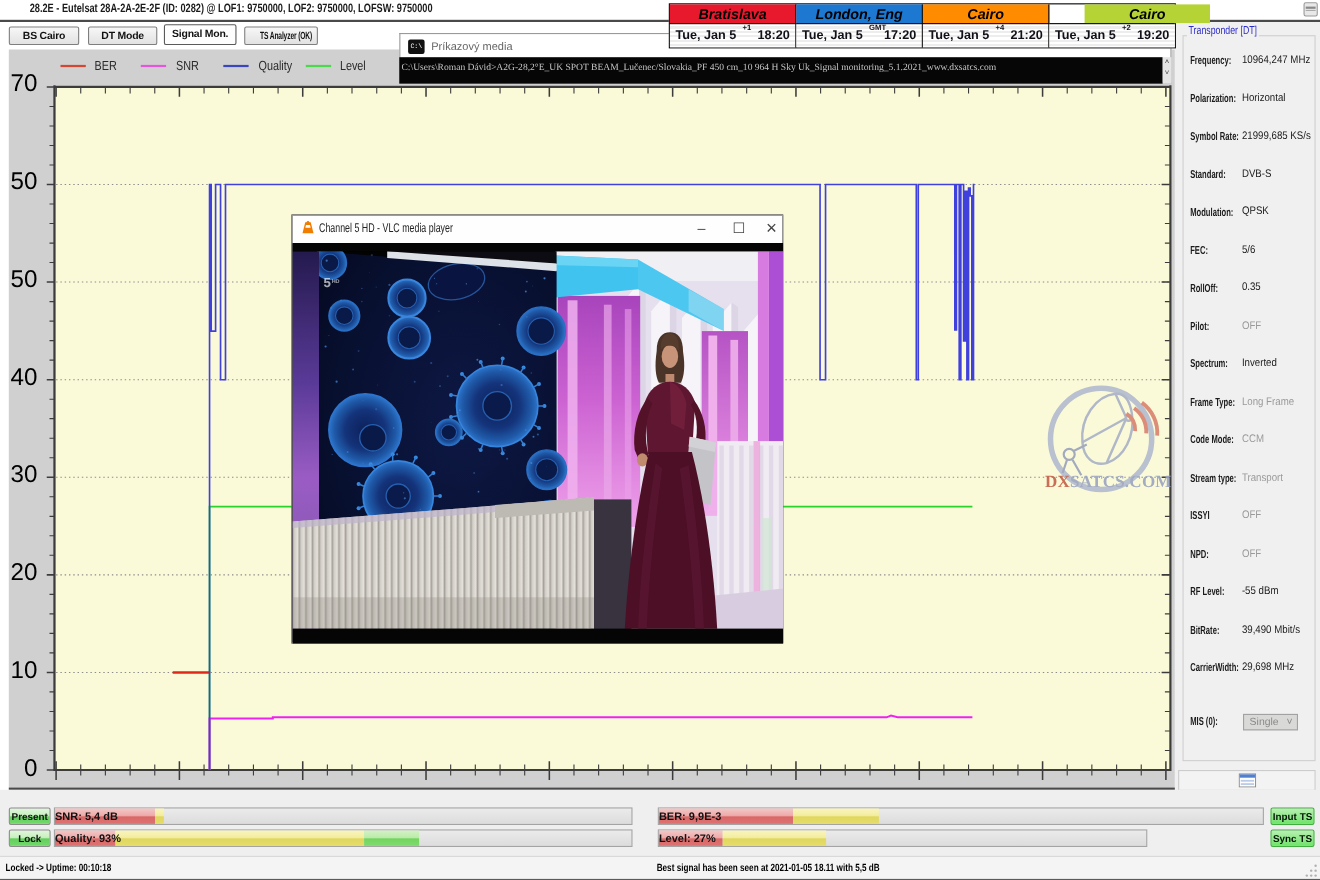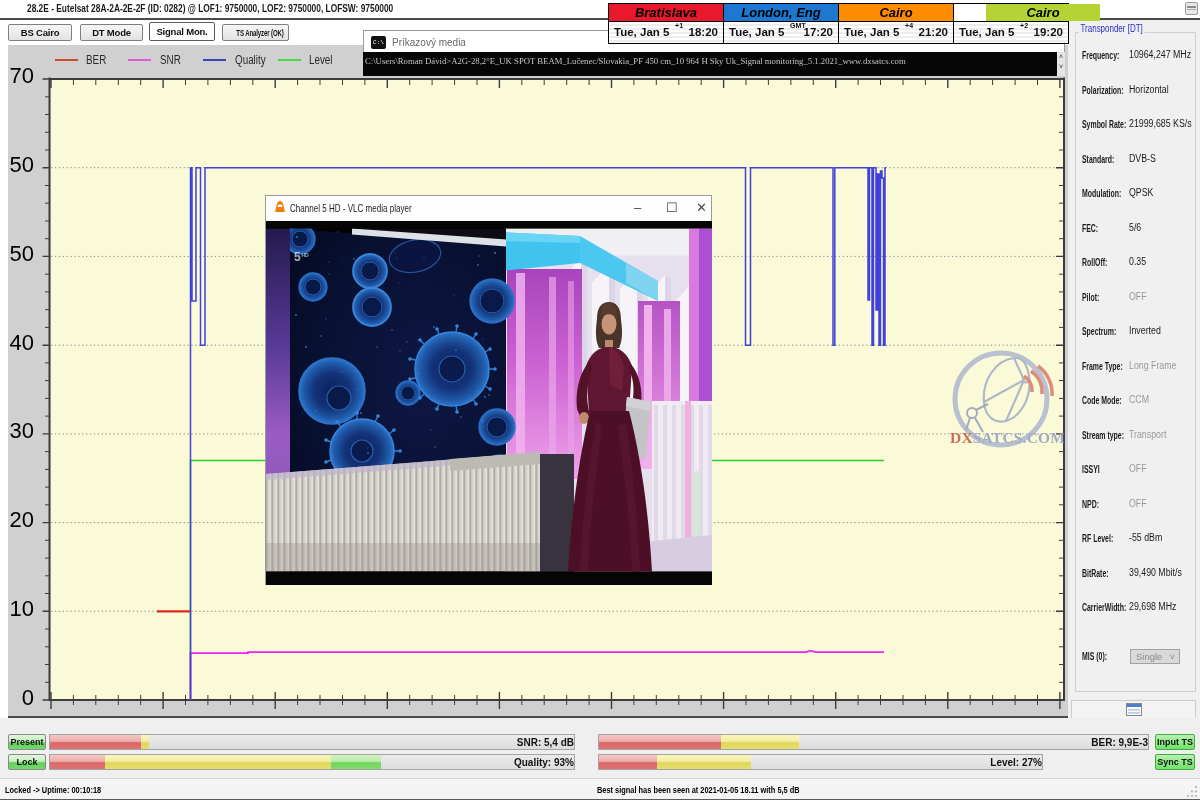--- a/index.html
+++ b/index.html
@@ -47,21 +47,21 @@
 .wbtn { top:200px; font-size:13px; color:#444; }
 #bottompanel { left:0; top:718px; width:1200px; height:82px; background:#efefef; }
 .gbtn { height:16px; background:linear-gradient(#dff6da 0%,#c9f0c0 45%,#63ce5d 55%,#74d96a 100%);
   border:1px solid #8a8a8a; border-radius:2px; font-size:9px; font-weight:700; color:#111;
   text-align:center; line-height:15px; white-space:nowrap; }
 .pbar { height:16px; background:linear-gradient(#ebebeb,#dcdcdc); border:1px solid #a4a4a4; }
 .bseg { position:absolute; top:0; height:14px; }
 .segred { background:linear-gradient(#f4c6c6 0%,#eeacac 45%,#d96868 55%,#dd7272 100%); }
 .segyel { background:linear-gradient(#f9f5bd 0%,#f3eda0 45%,#e0d75e 55%,#e5dd6c 100%); }
 .seggrn { background:linear-gradient(#d2f2c2 0%,#bdecab 45%,#72d55f 55%,#80da6e 100%); }
-.btxt { position:absolute; top:2px; width:100%; text-align:right; font-size:10px; font-weight:700; color:#111; }
+.btxt { position:absolute; top:2px; width:100%; text-align:left; font-size:10px; font-weight:700; color:#111; }
 .tsbtn { left:1155px; width:40px; height:16px; background:linear-gradient(#b9f0b2,#6fe26a);
   border:1px solid #3fae3c; border-radius:2px; font-size:9px; font-weight:700; color:#061606;
   text-align:center; line-height:14px; white-space:nowrap; }
 #statusbar { left:0; top:778px; width:1200px; height:22px; background:#f4f4f4;
   border-top:1px solid #d6d6d6; border-bottom:1px solid #5a5a5a; }
 .stext { top:784px; font-size:9.5px; font-weight:700; color:#000; transform:scaleX(0.78); transform-origin:0 0; white-space:nowrap; }
 #miscombo { left:1130px; top:649px; width:50px; height:15px; background:#d9d9d7; border:1px solid #a2a2a2;
   font-size:9.5px; color:#8a8a8a; padding-left:5px; line-height:13px; }
 #widebtn { left:1071px; top:700px; width:125px; height:19px; background:#f3f3f3; border:1px solid #cccccc; }
 </style>

